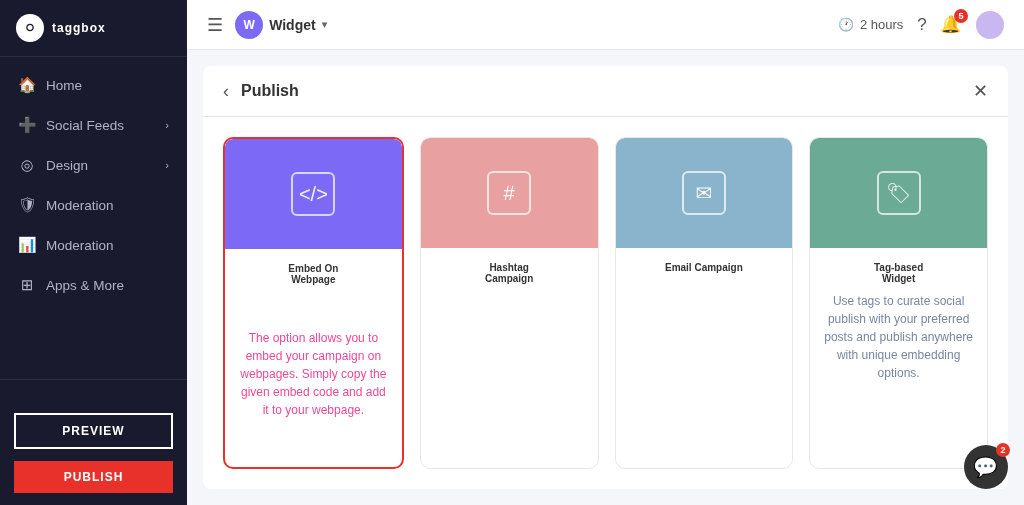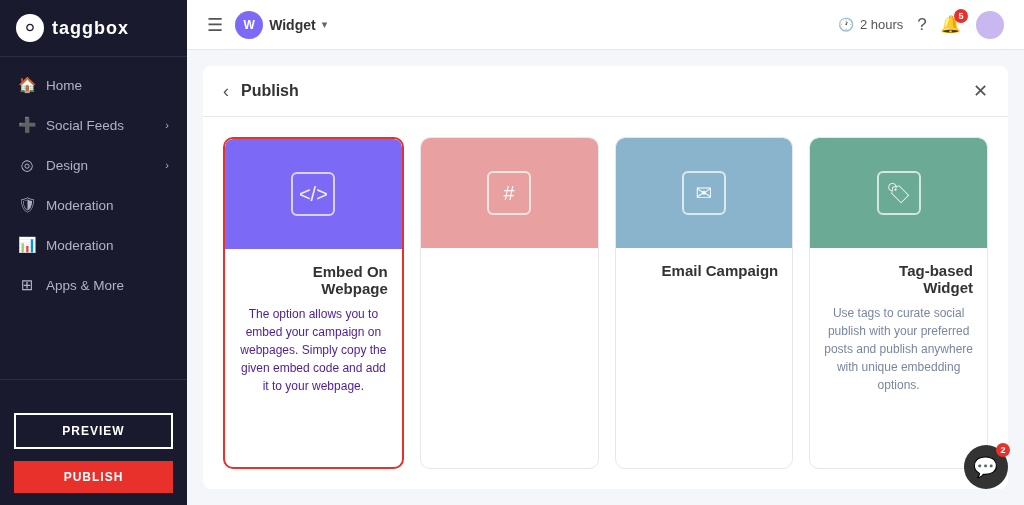--- a/index.html
+++ b/index.html
@@ -22,21 +22,21 @@
       padding: 14px 16px;
       border-bottom: 1px solid #2d2d44;
     }
     .logo-icon {
       width: 28px; height: 28px;
       background: #fff;
       border-radius: 50%;
       display: flex; align-items: center; justify-content: center;
       font-weight: 900; font-size: 10px; color: #1a1a2e;
     }
-    .logo-text { color: #fff; font-size: 18px; font-weight: 700; letter-spacing: 1px; }
+    .logo-text { color: #fff; font-size: 12px; font-weight: 700; letter-spacing: 1px; }
 
     .sidebar-nav { flex: 1; padding: 8px 0; }
     .sidebar-item {
       display: flex; align-items: center; gap: 10px;
       padding: 11px 18px;
       cursor: pointer;
       color: #b0b3c6;
       font-size: 13.5px;
       position: relative;
     }
@@ -189,33 +189,33 @@
       color: rgba(255,255,255,0.9);
       font-size: 20px;
     }
     .card-body {
       padding: 14px 14px 14px;
       flex: 1;
       display: flex;
       flex-direction: column;
     }
     .card-title {
-      font-size: 15px;
+      font-size: 10px;
       font-weight: 700;
       color: #333;
-      text-align: right;
+      text-align: center;
       margin-bottom: 8px;
     }
     .card-desc {
       font-size: 12px;
       color: #7986a0;
       text-align: center;
       line-height: 1.5;
     }
-    .card-desc.highlight { color: #4c1d95; }
+    .card-desc.highlight { color: #ec4899; margin-top: 36px; }
 
     
     .chat-widget {
       position: fixed;
       bottom: 16px;
       right: 16px;
       width: 44px; height: 44px;
       background: #333;
       border-radius: 50%;
       display: flex; align-items: center; justify-content: center;
@@ -316,20 +316,21 @@
           <div class="card-title">Embed On<br>Webpage</div>
           <div class="card-desc highlight">The option allows you to embed your campaign on webpages. Simply copy the given embed code and add it to your webpage.</div>
         </div>
       </div>
 
       <div class="pub-card">
         <div class="card-img pink">
           <div class="card-img-icon">#</div>
         </div>
         <div class="card-body">
+          <div class="card-title">Hashtag<br>Campaign</div>
         </div>
       </div>
 
       <div class="pub-card">
         <div class="card-img blue">
           <div class="card-img-icon">✉</div>
         </div>
         <div class="card-body">
           <div class="card-title">Email Campaign</div>
         </div>

